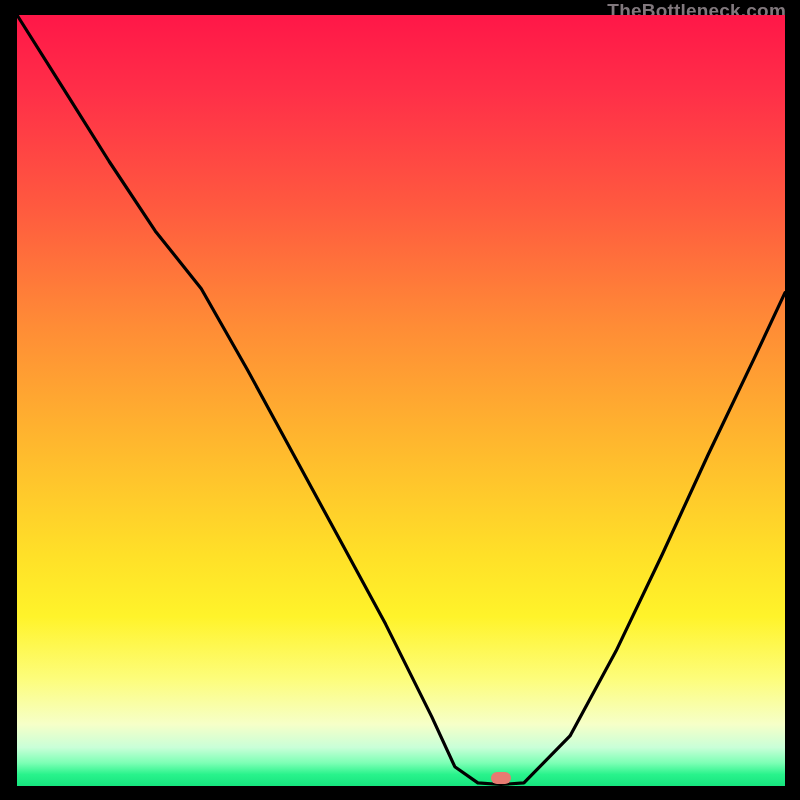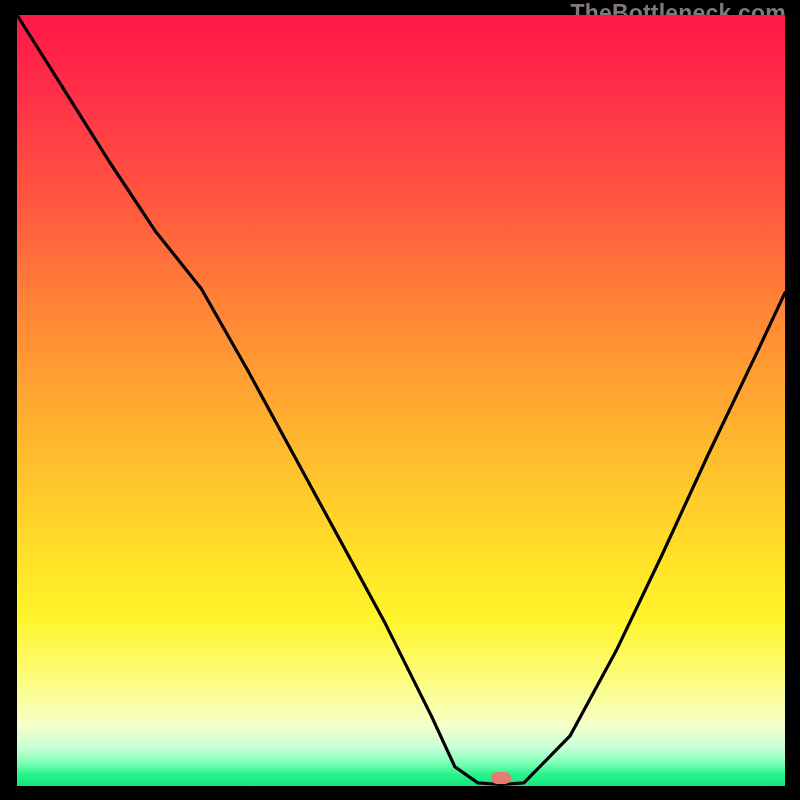--- a/index.html
+++ b/index.html
@@ -40,21 +40,21 @@
       #7dffb5 97%,
       #29f38c 98.5%,
       #16e47e 100%
     );
   }
   .watermark {
     position: absolute;
     top: 0px;
     right: 14px;
     font-family: Arial, Helvetica, sans-serif;
-    font-size: 23px;
+    font-size: 19px;
     font-weight: 600;
     color: #81787d;
     letter-spacing: 0.2px;
     user-select: none;
   }
   svg.curve {
     position: absolute;
     left: 0;
     top: 0;
     width: 768px;

